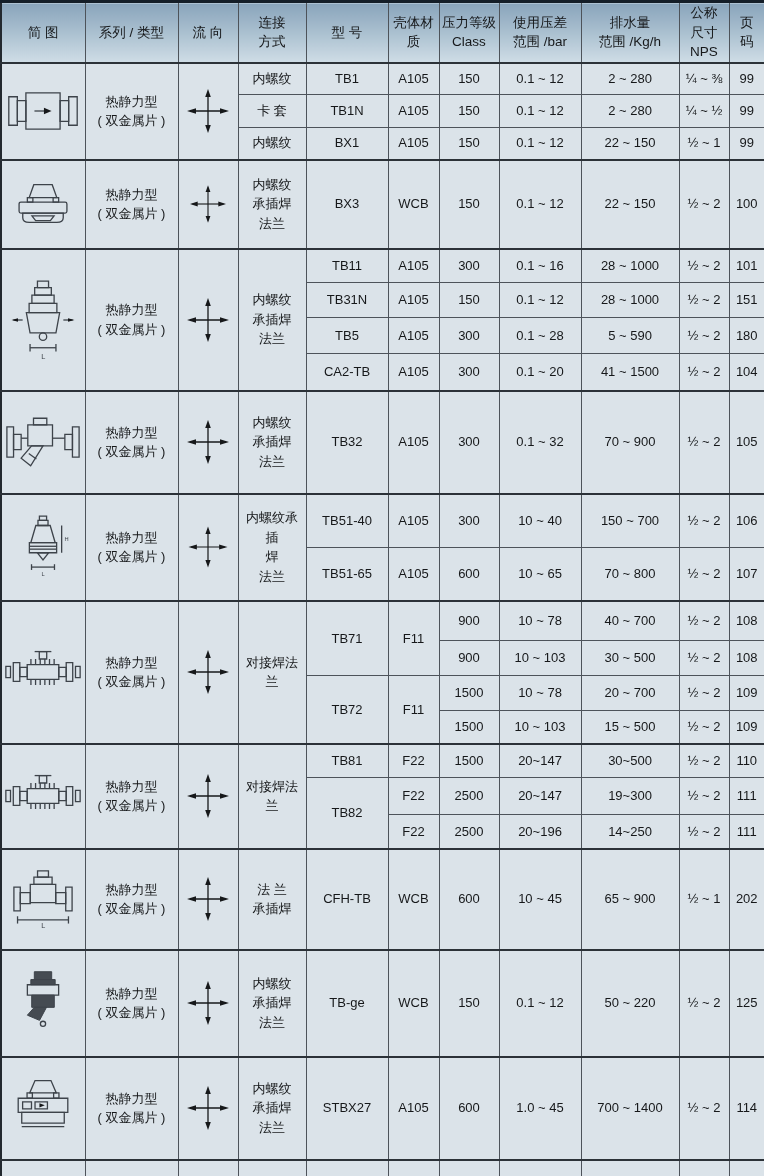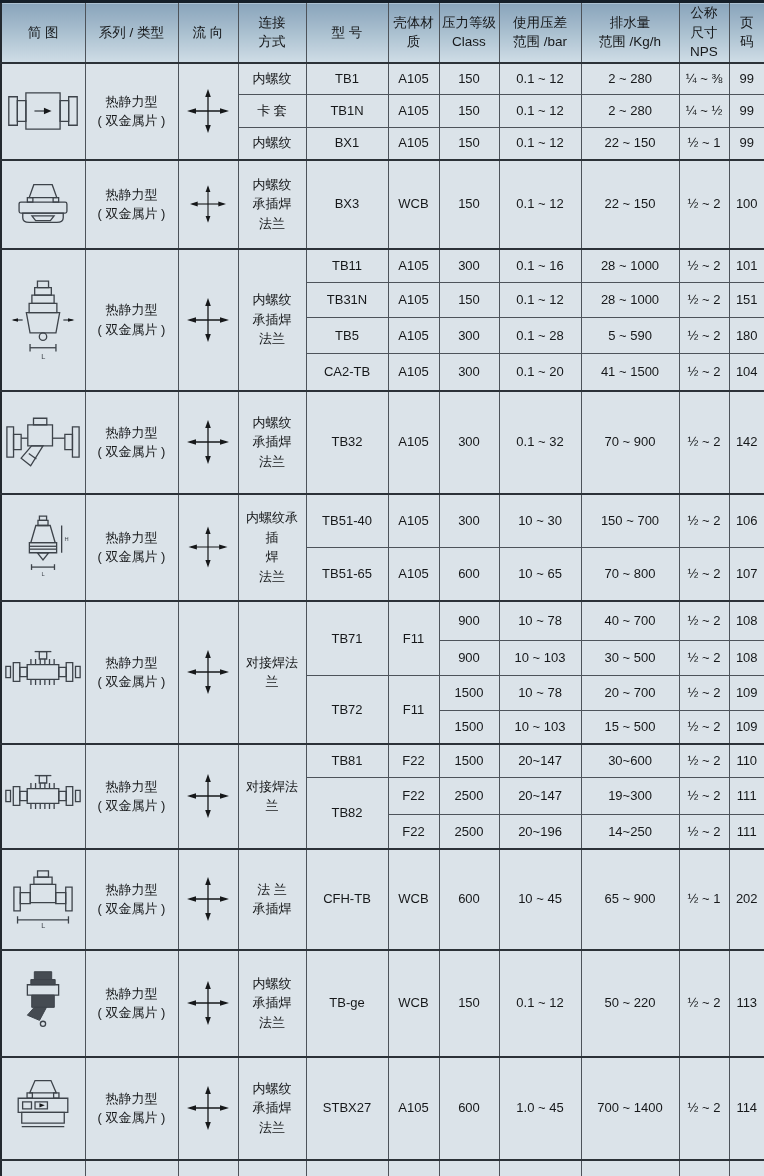--- a/index.html
+++ b/index.html
@@ -250,21 +250,21 @@
       </td>
       <td>内螺纹
 承插焊
 法兰</td>
       <td>TB32</td>
       <td>A105</td>
       <td>300</td>
       <td>0.1 ~ 32</td>
       <td>70 ~ 900</td>
       <td>½ ~ 2</td>
-      <td>142</td>
+      <td>105</td>
     </tr>
 
     <tr class="gsep" style="height:35px">
       <td class="diag" rowspan="2">
         <svg class="dsvg" width="62" height="66" viewBox="0 0 80 92">
           <rect class="ln" x="35" y="3" width="10" height="6"></rect>
             <rect class="ln" x="33" y="9" width="14" height="7"></rect>
           <polygon class="ln" points="30,16 50,16 57,40 23,40"></polygon>
           <rect class="ln" x="21" y="40" width="38" height="14"></rect>
           <line class="ln" x1="21" y1="45" x2="59" y2="45"></line>
@@ -289,21 +289,21 @@
           <polygon class="ar" points="23,6 20.2,14 25.8,14"></polygon>
             <polygon class="ar" points="23,50 20.2,42 25.8,42"></polygon>
         </svg>
       </td>
       <td rowspan="2">内螺纹承插
 焊
 法兰</td>
       <td>TB51-40</td>
       <td>A105</td>
       <td>300</td>
-      <td>10 ~ 30</td>
+      <td>10 ~ 40</td>
       <td>150 ~ 700</td>
       <td>½ ~ 2</td>
       <td>106</td>
     </tr>
     <tr style="height:35px">
       <td>TB51-65</td>
       <td>A105</td>
       <td>600</td>
       <td>10 ~ 65</td>
       <td>70 ~ 800</td>
@@ -398,21 +398,21 @@
             <polygon class="ar" points="44,28 35,25.2 35,30.8"></polygon>
           <polygon class="ar" points="23,6 20.2,14 25.8,14"></polygon>
             <polygon class="ar" points="23,50 20.2,42 25.8,42"></polygon>
         </svg>
       </td>
       <td rowspan="3">对接焊法兰</td>
       <td>TB81</td>
       <td>F22</td>
       <td>1500</td>
       <td>20~147</td>
-      <td>30~600</td>
+      <td>30~500</td>
       <td>½ ~ 2</td>
       <td>110</td>
     </tr>
     <tr style="height:37px">
       <td rowspan="2">TB82</td>
       <td>F22</td>
       <td>2500</td>
       <td>20~147</td>
       <td>19~300</td>
       <td>½ ~ 2</td>
@@ -491,21 +491,21 @@
       </td>
       <td>内螺纹
 承插焊
 法兰</td>
       <td>TB-ge</td>
       <td>WCB</td>
       <td>150</td>
       <td>0.1 ~ 12</td>
       <td>50 ~ 220</td>
       <td>½ ~ 2</td>
-      <td>113</td>
+      <td>125</td>
     </tr>
 
     <tr class="gsep" style="height:74px">
       <td class="diag">
         <svg class="dsvg" width="76" height="62" viewBox="0 0 80 70">
           <polygon class="ln" points="31,4 49,4 55,18 25,18"></polygon>
           <rect class="ln" x="22" y="18" width="6" height="6"></rect>
             <rect class="ln" x="52" y="18" width="6" height="6"></rect>
           <rect class="ln" x="12" y="24" width="56" height="16"></rect>
           <rect class="ln" x="17" y="28" width="10" height="8"></rect>

